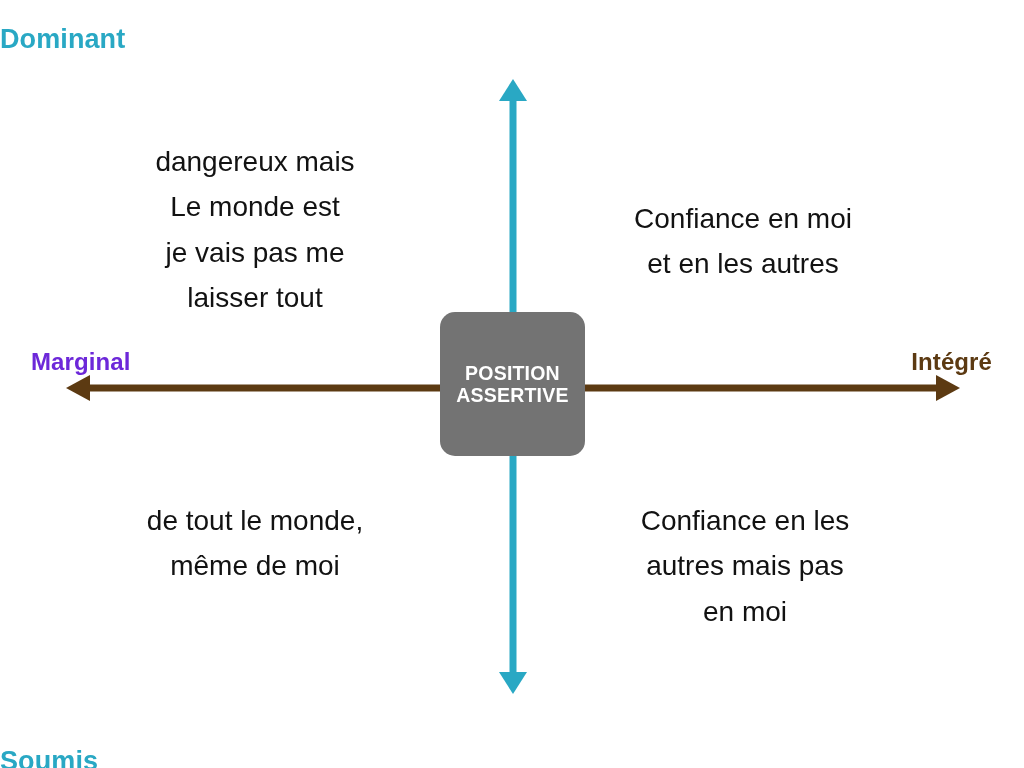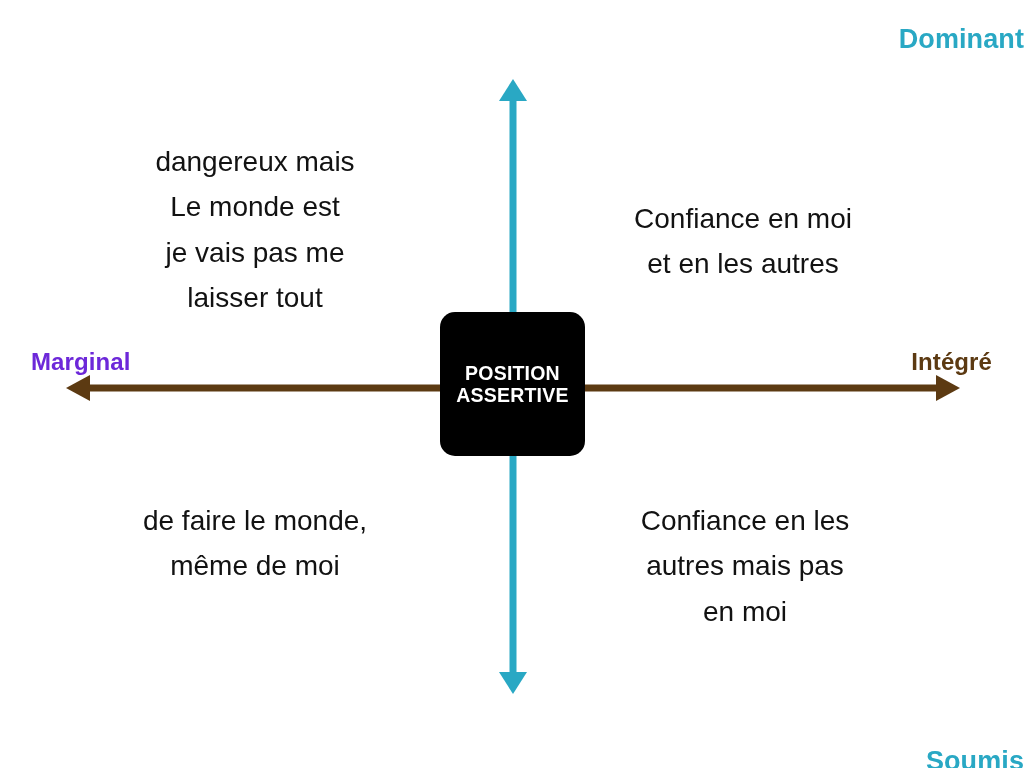--- a/index.html
+++ b/index.html
@@ -33,21 +33,21 @@
   
   .axis-label {
     position: absolute;
     font-weight: bold;
     letter-spacing: 0.1px;
     white-space: nowrap;
   }
   .axis-label.vertical-axis-label {
     color: #29A8C4;
     font-size: 27px;
-    text-align: right;
+    text-align: left;
     width: 1024px;
     left: 0;
   }
   #label-dominant { top: 24px; }
   #label-soumis   { top: 705px; margin-top: 41px; }
 
   .axis-label.horizontal-axis-label {
     color: #5C3A12;
     font-size: 24px;
     top: 348px;
@@ -131,39 +131,39 @@
   </svg>
 
   <div class="axis-label vertical-axis-label" id="label-dominant" style="color: rgb(41, 168, 196);">Dominant</div>
 
   <div class="axis-label vertical-axis-label" id="label-soumis" style="color: rgb(41, 168, 196);">Soumis</div>
 
   <div class="axis-label horizontal-axis-label" id="label-marginal" style="color: #6d28d9;">Marginal</div>
 
   <div class="axis-label horizontal-axis-label" id="label-integre" style="color: rgb(92, 58, 18);">Intégré</div>
 
-  <div id="center-node" style="background: #000000;">
+  <div id="center-node" style="background: #737373;">
     <div class="node-line" style="color: rgb(255, 255, 255);">POSITION</div>
     <div class="node-line" style="color: rgb(255, 255, 255);">ASSERTIVE</div>
   </div>
 
   <div class="quadrant" id="quadrant-top-left">
       <div>dangereux mais</div>
       <div>Le monde est</div>
       <div>je vais pas me</div>
       <div>laisser tout</div>
     </div>
 
   <div class="quadrant" id="quadrant-top-right">
       <div>Confiance en moi</div>
       <div>et en les autres</div>
     </div>
 
   <div class="quadrant" id="quadrant-bottom-left">
-      <div>de faire le monde,</div>
+      <div>de tout le monde,</div>
       <div>même de moi</div>
     </div>
 
   <div class="quadrant" id="quadrant-bottom-right">
       <div>Confiance en les</div>
       <div>autres mais pas</div>
       <div>en moi</div>
     </div>
 
 </div>

